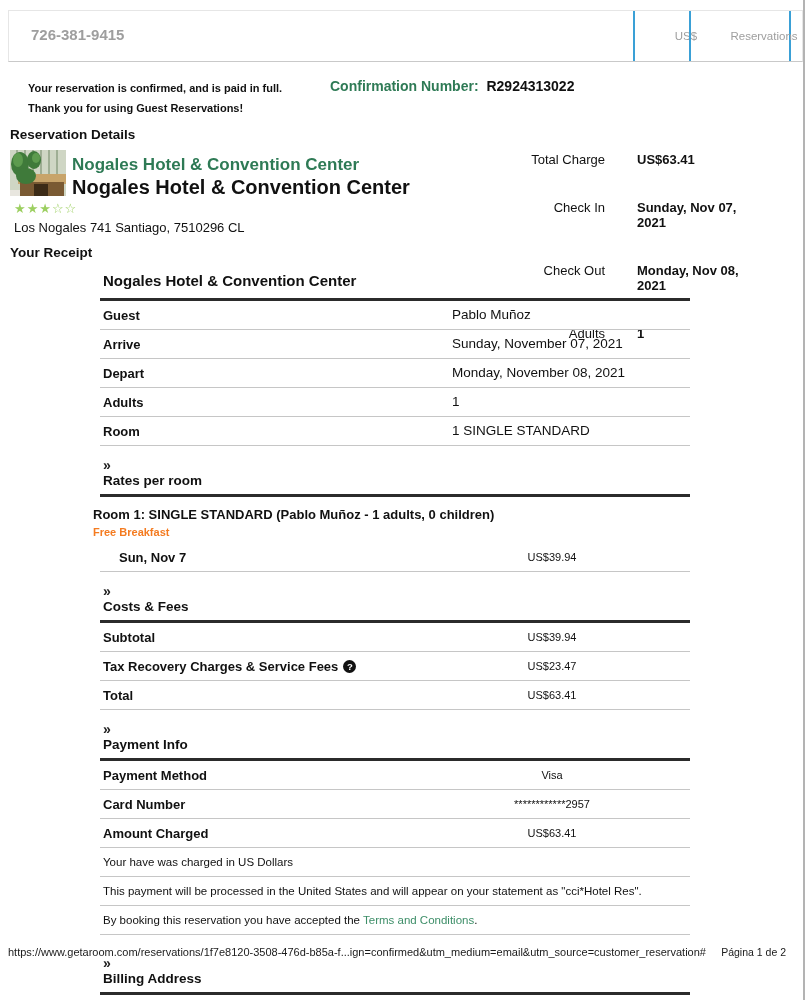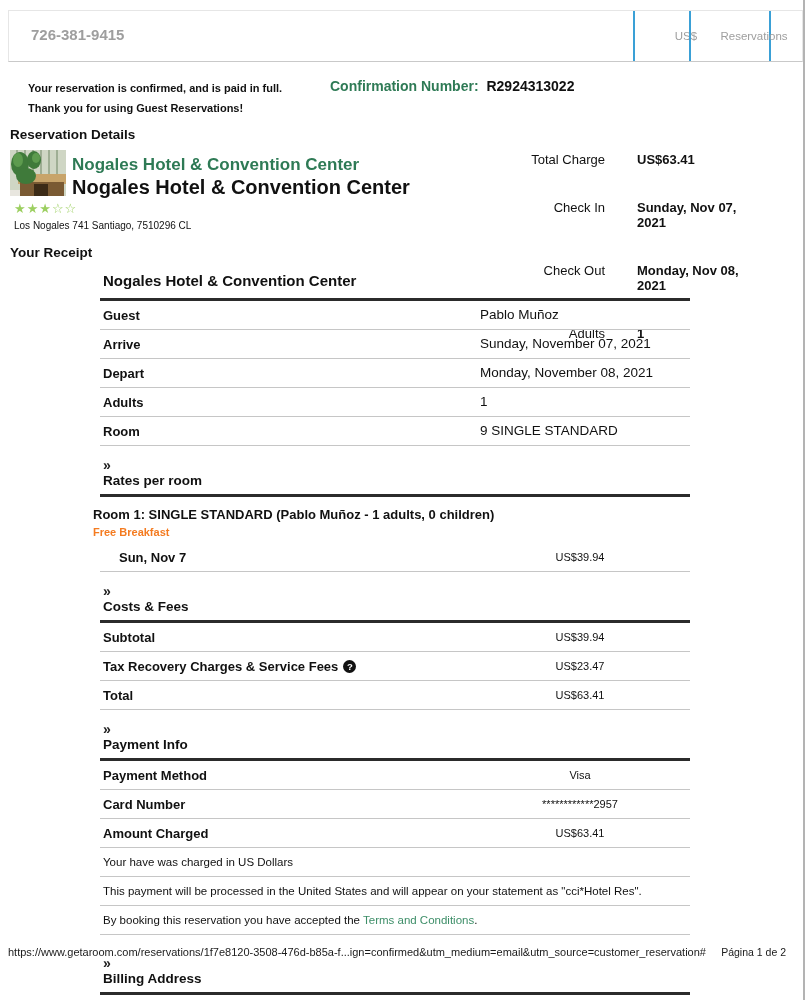--- a/index.html
+++ b/index.html
@@ -10,52 +10,52 @@
   
   .page-edge { position:absolute; top:0; bottom:0; right:4px; width:2px; background:#b3b3b3; }
 
   
   .topbar { position:absolute; left:8px; top:10px; width:795px; height:52px;
     background:#fff; border:1px solid #e6e6e6; border-bottom:1px solid #c9c9c9; }
   .phone { position:absolute; left:22px; top:15px; font-size:15px; font-weight:600; color:#9e9e9e; }
   .top-cell { position:absolute; top:0; height:100%; display:flex; align-items:center;
     justify-content:center; font-size:11.5px; color:#9e9e9e; border-left:2px solid var(--header_blue);padding-left:48px; }
   .cell-currency { left:624px; width:56px; }
-  .cell-reservations { left:680px; width:82px; border-right:2px solid var(--header_blue); }
+  .cell-reservations { left:680px; width:102px; border-right:2px solid var(--header_blue); }
 
   
   .confirm-row { position:absolute; left:28px; top:78px; width:740px; }
   .confirm-msg { font-size:11px; font-weight:bold; line-height:20px; width:310px; }
   .confirm-num { position:absolute; left:302px; top:0; font-size:14px; font-weight:bold;text-align:center; }
   .confirm-num .num-label { color:var(--green_heading); }
   .confirm-num .num-value { color:#111; margin-left:4px; }
 
   .h2 { font-size:13.5px; font-weight:bold; color:#111; }
   .heading-details { position:absolute; left:10px; top:127px; }
   .heading-receipt { position:absolute; left:10px; top:245px; }
 
   
   .hotel-photo { position:absolute; left:10px; top:150px; width:56px; height:46px; }
   .hotel-link { position:absolute; left:72px; top:155px; font-size:17px; font-weight:bold;
     color:var(--green_heading); text-decoration:none; }
   .hotel-name { position:absolute; left:72px; top:176px; font-size:20px; font-weight:bold; }
   .stars { position:absolute; left:14px; top:201px; font-size:13px; letter-spacing:1px;
     color:var(--star_green); }
-  .address { position:absolute; left:14px; top:220px; font-size:10px; }
+  .address { position:absolute; left:14px; top:220px; font-size:13px; }
 
   
   .summary { position:absolute; right:44px; top:152px; display:grid;
     grid-template-columns:auto 128px; column-gap:5px; row-gap:1px; font-size:13px; line-height:15.5px;gap:32px; }
   .summary .s-lbl { text-align:right; color:#111; }
   .summary .s-val { font-weight:bold; }
 
   
   .receipt { position:absolute; left:100px; top:262px; width:590px; }
   .r-title { font-size:15px; font-weight:bold; padding:10px 3px 9px; border-bottom:3px solid #2b2b2b; }
-  .row { display:flex; align-items:flex-start; padding:6px 3px 6px; border-bottom:1px solid #c6c6c6;gap:28px; }
+  .row { display:flex; align-items:flex-start; padding:6px 3px 6px; border-bottom:1px solid #c6c6c6; }
   .lbl { flex:0 0 349px; font-size:13px; font-weight:bold; padding-top:1px; }
   .val { flex:1; font-size:13.5px; }
   .val-sm { width:200px; text-align:center; font-size:11px; padding-top:2px; }
 
   .sec-head { margin-top:13px; padding:0 3px 5px; border-bottom:3px solid #2b2b2b; }
   .chev { display:block; font-size:14px; font-weight:bold; line-height:12px; color:#222; }
   .sec-title { font-size:13.5px; font-weight:bold; }
 
   .room-line { margin:10px 0 0 -7px; font-size:13px; font-weight:bold; }
   .perk { margin:4px 0 5px -7px; font-size:11px; font-weight:bold; color:var(--free_breakfast_orange); }
@@ -152,21 +152,21 @@
   <div class="row">
     <div class="lbl">Depart</div>
     <div class="val">Monday, November 08, 2021</div>
   </div>
   <div class="row">
     <div class="lbl">Adults</div>
     <div class="val">1</div>
   </div>
   <div class="row">
     <div class="lbl">Room</div>
-    <div class="val">9 SINGLE STANDARD</div>
+    <div class="val">1 SINGLE STANDARD</div>
   </div>
 
   <div class="sec-head">
     <span class="chev">»</span>
     <span class="sec-title">Rates per room</span>
   </div>
   <div class="room-line">Room 1: SINGLE STANDARD (Pablo Muñoz - 1 adults, 0 children)</div>
   <div class="perk">Free Breakfast</div>
   <div class="row rate-row">
     <div class="lbl">Sun, Nov 7</div>

